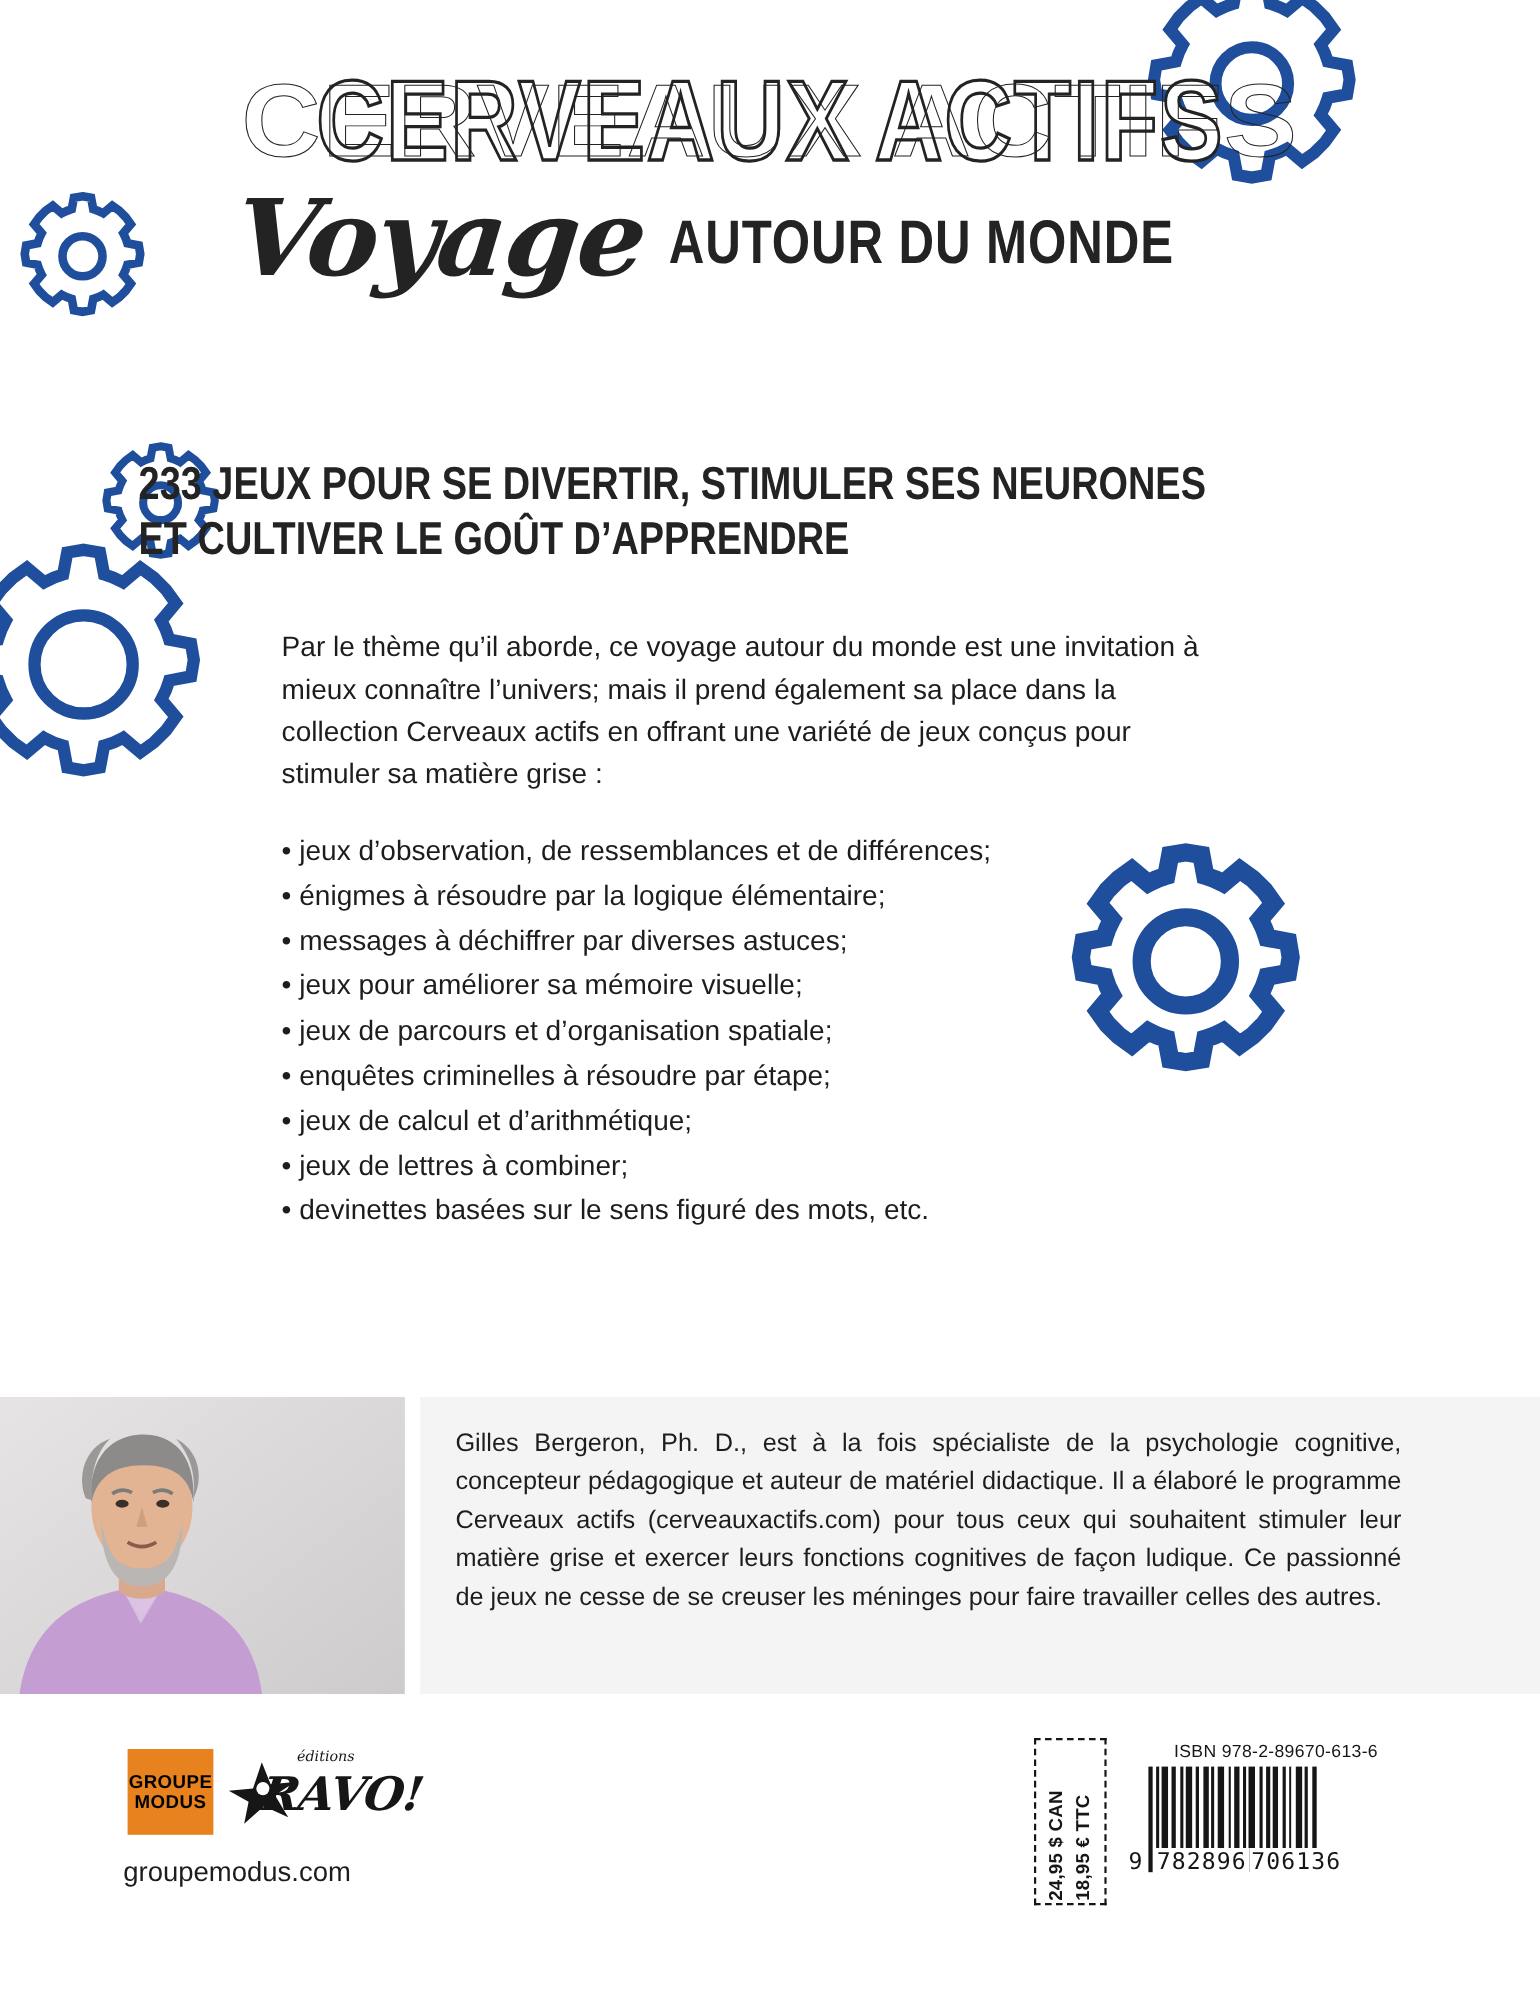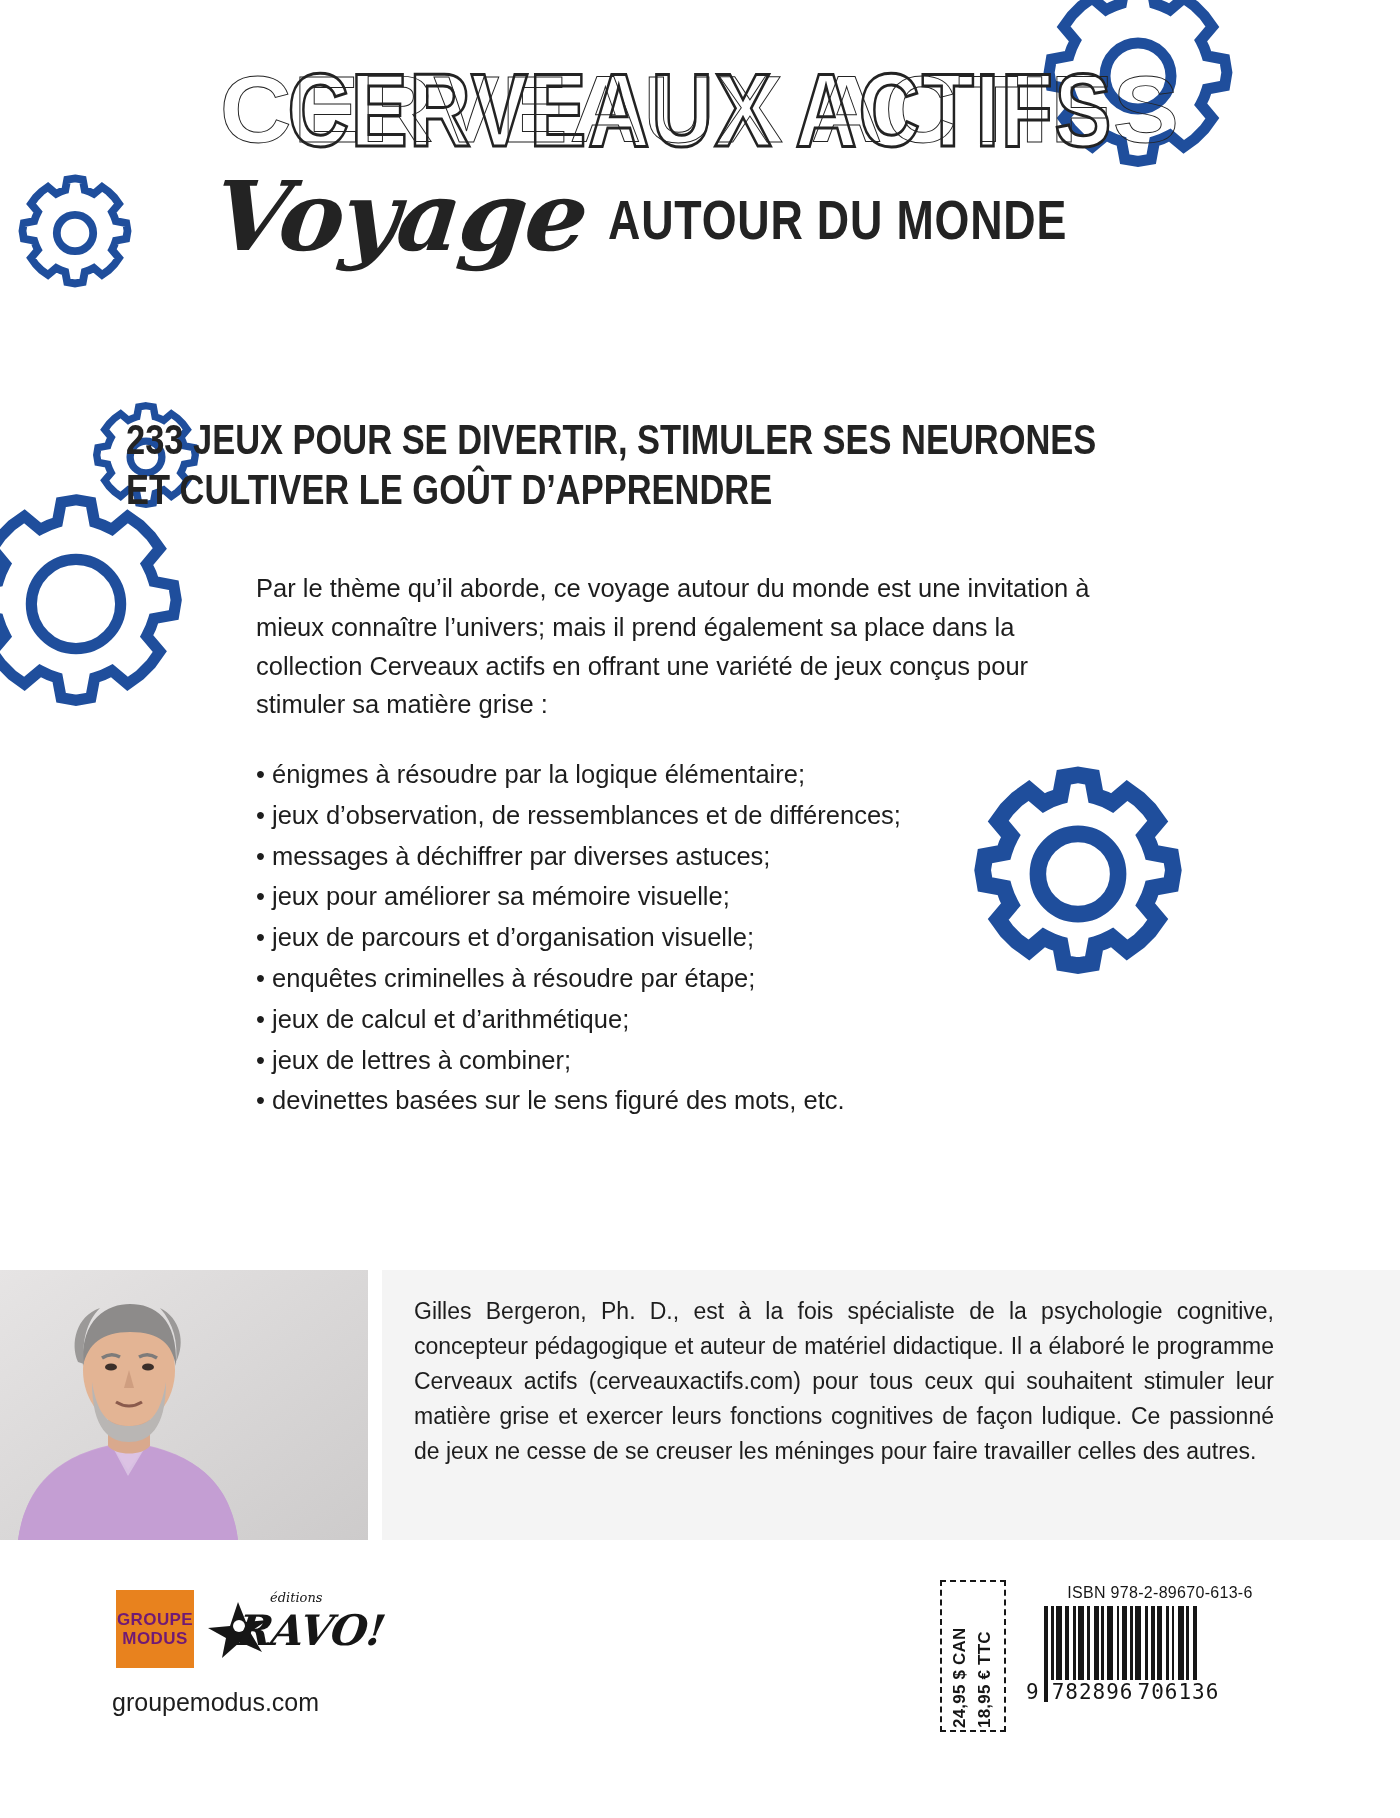--- a/index.html
+++ b/index.html
@@ -87,21 +87,21 @@
   }
   .bio-text{
     position:absolute;left:32px;top:24px;width:860px;
     font-size:23px;line-height:1.52;color:#1d1d1d;text-align:justify;
   }
 
   
   .footer{position:absolute;left:0;top:1580px;width:1400px;height:238px;}
   .modus-logo{
     position:absolute;left:116px;top:10px;width:78px;height:78px;
-    background:#e8821e;color:#701a75;font-weight:700;font-size:17px;
+    background:#e8821e;color:#000000;font-weight:700;font-size:17px;
     line-height:1.12;display:flex;flex-direction:column;
     align-items:center;justify-content:center;letter-spacing:.4px;
   }
   .bravo{
     position:absolute;left:208px;top:12px;width:150px;height:76px;text-align:right;
   }
   .bravo .editions{
     position:absolute;left:62px;top:-2px;font-style:italic;font-size:13px;
     font-family:"DejaVu Serif", serif;color:#161616;
   }
@@ -205,25 +205,25 @@
 
   <div class="subtitle">
     <div>233 JEUX POUR SE DIVERTIR, STIMULER SES NEURONES</div>
     <div>ET CULTIVER LE GOÛT D’APPRENDRE</div>
   </div>
 
   <div class="copy">
     <p>Par le thème qu’il aborde, ce voyage autour du monde est une invitation à mieux connaître l’univers; mais il prend également sa place dans la collection Cerveaux actifs en offrant une variété de jeux conçus pour stimuler sa matière grise :</p>
     <div class="gap"></div>
     <ul class="bullets">
+      <li>• jeux d’observation, de ressemblances et de différences;</li>
       <li>• énigmes à résoudre par la logique élémentaire;</li>
-      <li>• jeux d’observation, de ressemblances et de différences;</li>
       <li>• messages à déchiffrer par diverses astuces;</li>
       <li>• jeux pour améliorer sa mémoire visuelle;</li>
-      <li>• jeux de parcours et d’organisation visuelle;</li>
+      <li>• jeux de parcours et d’organisation spatiale;</li>
       <li>• enquêtes criminelles à résoudre par étape;</li>
       <li>• jeux de calcul et d’arithmétique;</li>
       <li>• jeux de lettres à combiner;</li>
       <li>• devinettes basées sur le sens figuré des mots, etc.</li>
     </ul>
     <div class="gap"></div>
   </div>
 
   <div class="author-strip">
     <div class="photo">

